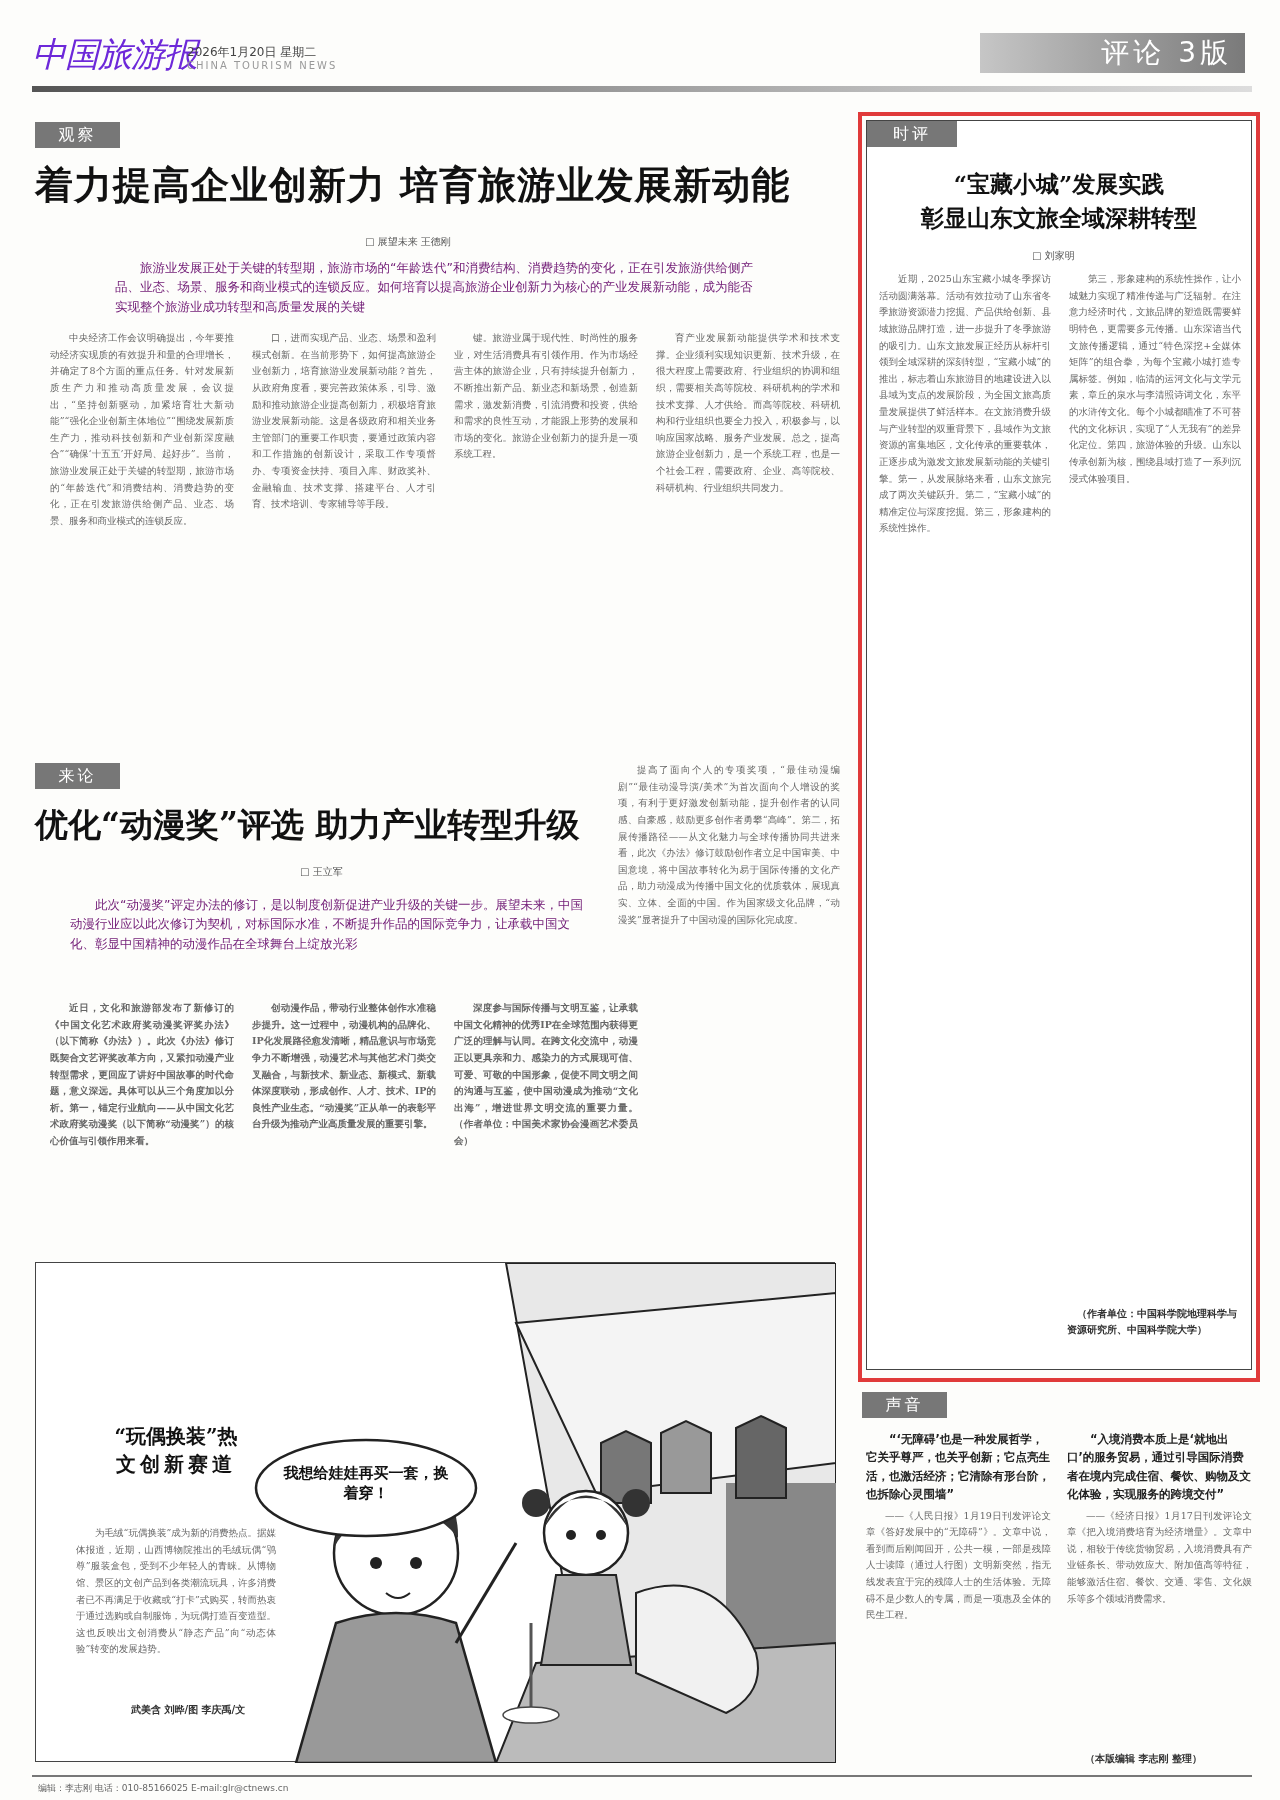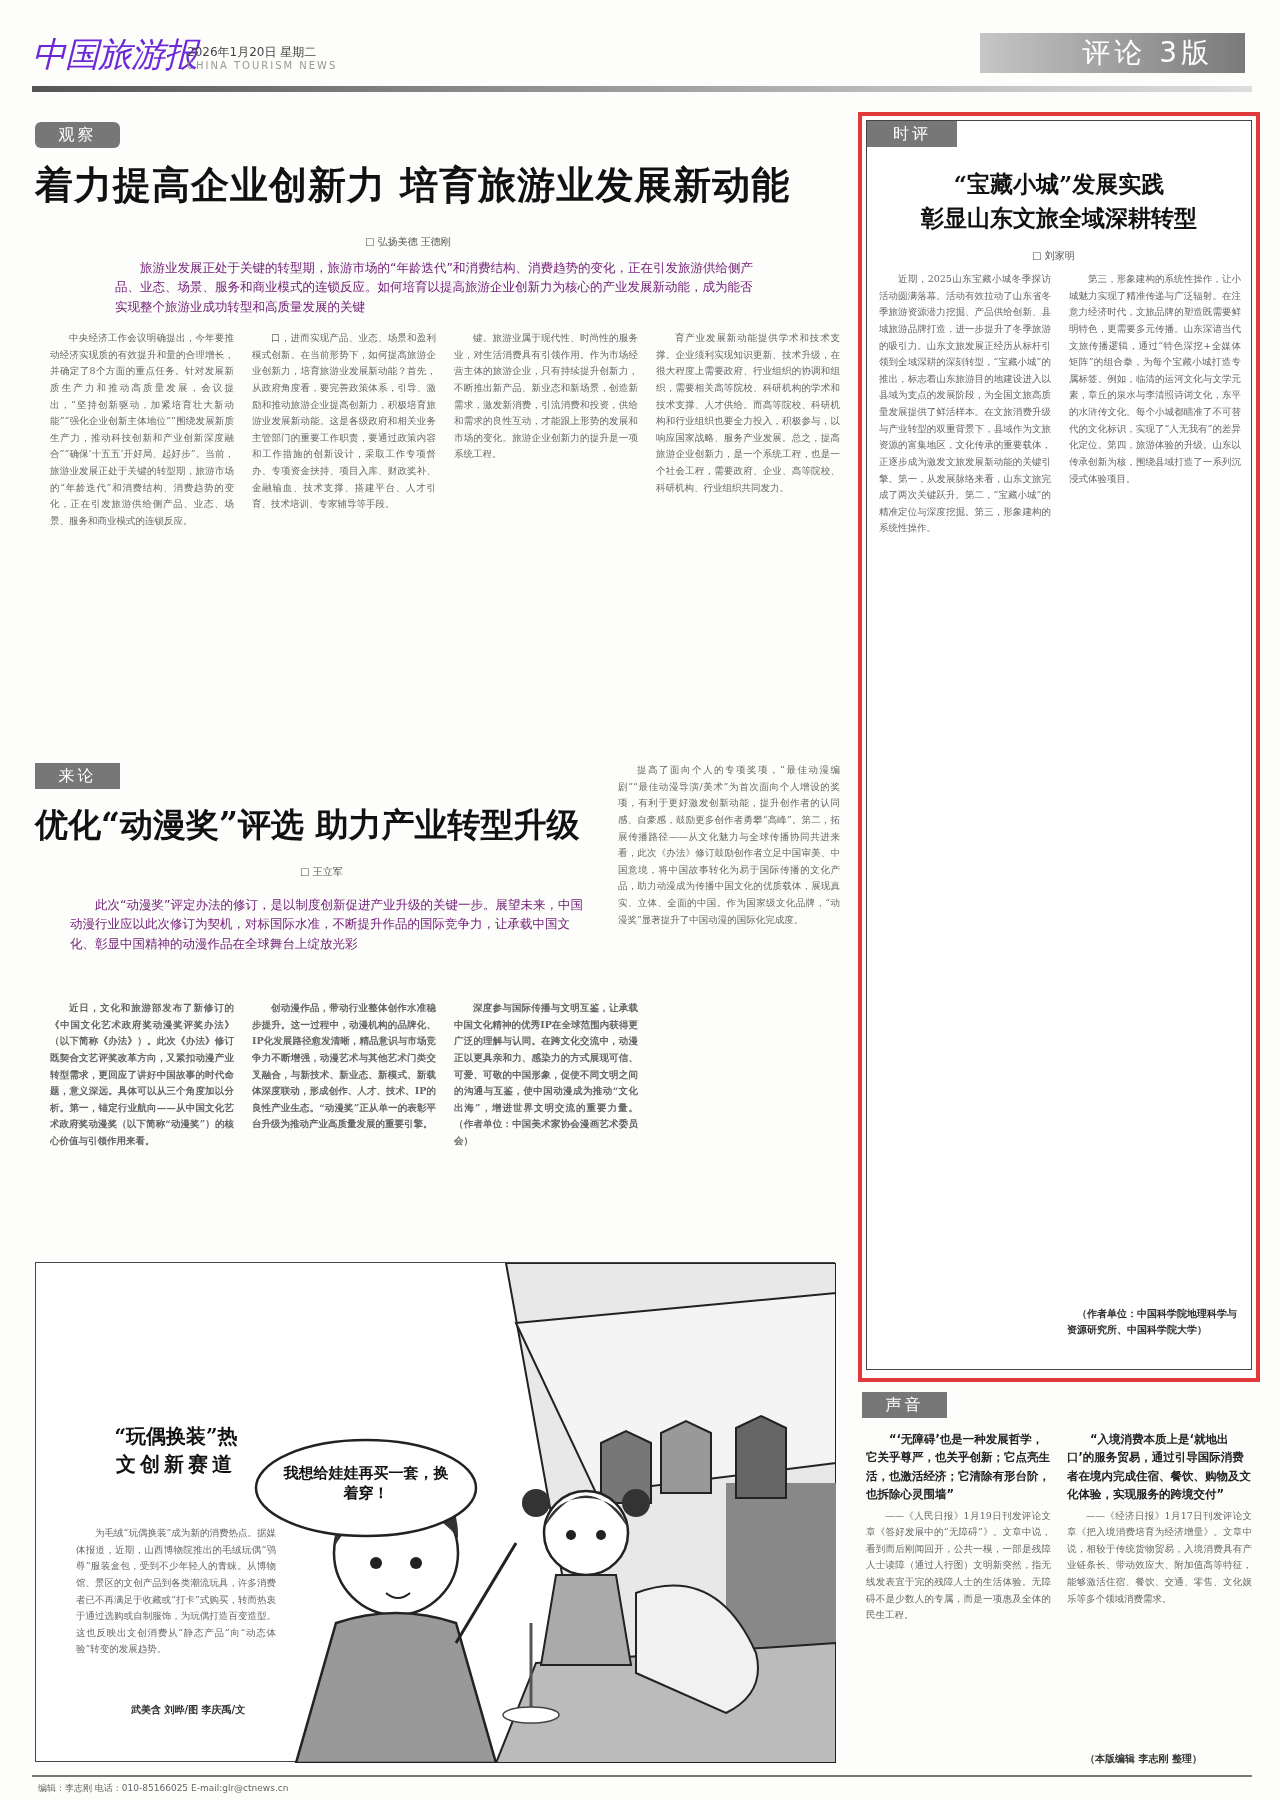--- a/index.html
+++ b/index.html
@@ -2,21 +2,21 @@
 <html><head>
 <meta charset="utf-8">
 <style>
   * { box-sizing: border-box; margin: 0; padding: 0; }
   body { width: 1280px; height: 1800px; background: #fdfdfb; font-family: "DejaVu Serif", serif; color: #333; position: relative; overflow: hidden; }
   .masthead { position: absolute; left: 32px; top: 28px; width: 1220px; height: 62px; }
   .logo { position: absolute; left: 0; top: 4px; font-family: "DejaVu Serif", serif; font-size: 34px; font-style: italic; color: #6d28d9; letter-spacing: -1px; }
   .date { position: absolute; left: 155px; top: 16px; font-family: "DejaVu Sans", sans-serif; font-size: 12px; color: #444; }
   .en { position: absolute; left: 155px; top: 32px; font-family: "DejaVu Sans", sans-serif; font-size: 10px; color: #999; letter-spacing: 2px; }
   .rule { position: absolute; left: 0; top: 58px; width: 1220px; height: 6px; background: linear-gradient(90deg, #555, #bbb 70%, #ddd); }
-  .pagetag { position: absolute; left: 980px; top: 33px; width: 265px; height: 40px; background: linear-gradient(90deg, #c6c6c6, #7a7a7a); color: #fff; font-family: "DejaVu Sans", sans-serif; font-size: 28px; text-align: right; padding-right: 32px; line-height: 40px; letter-spacing: 4px; }
+  .pagetag { position: absolute; left: 980px; top: 33px; width: 265px; height: 40px; background: linear-gradient(90deg, #c6c6c6, #7a7a7a); color: #fff; font-family: "DejaVu Sans", sans-serif; font-size: 28px; text-align: right; padding-right: 13px; line-height: 40px; letter-spacing: 4px; }
   .sectag { position: absolute; height: 26px; width: 85px; background: #777; color: #fff; font-family: "DejaVu Sans", sans-serif; font-size: 16px; text-align: center; line-height: 26px; letter-spacing: 3px; }
   .headline { position: absolute; font-family: "DejaVu Serif", serif; font-weight: bold; color: #111; white-space: nowrap; }
   .byline { position: absolute; font-family: "DejaVu Sans", sans-serif; font-size: 10px; color: #555; }
   .lede { position: absolute; font-family: "DejaVu Sans", sans-serif; color: #701a75; line-height: 1.55; }
   .cols { position: absolute; display: grid; gap: 18px; }
   .col { font-size: 9.5px; line-height: 1.75; color: #666; text-align: justify; }
   .col p { text-indent: 2em; }
   .redbox { position: absolute; left: 858px; top: 112px; width: 402px; height: 1270px; border: 4px solid #e03a3a; }
   .innerbox { position: absolute; left: 866px; top: 120px; width: 386px; height: 1250px; border: 1.5px solid #444; background: #fff; }
   .illus { position: absolute; left: 35px; top: 1262px; width: 800px; height: 500px; border: 1.5px solid #444; background: #fff; }
@@ -29,23 +29,23 @@
 <body>
 
 <div class="masthead">
   <div class="logo">中国旅游报</div>
   <div class="date">2026年1月20日 星期二</div>
   <div class="en">CHINA TOURISM NEWS</div>
   <div class="rule"></div>
 </div>
 <div class="pagetag">评论 3版</div>
 
-<div class="sectag" style="left:35px; top:122px;border-radius:6px;">观察</div>
+<div class="sectag" style="left:35px; top:122px;">观察</div>
 <div class="headline" style="left:35px; top:160px; font-size:38px; letter-spacing:1px;">着力提高企业创新力 培育旅游业发展新动能</div>
-<div class="byline" style="left:365px; top:235px;">□ 弘扬美德 王德刚</div>
+<div class="byline" style="left:365px; top:235px;">□ 展望未来 王德刚</div>
 <div class="lede" style="left:115px; top:258px; width:640px; font-size:12.5px; text-indent:2em;">旅游业发展正处于关键的转型期，旅游市场的“年龄迭代”和消费结构、消费趋势的变化，正在引发旅游供给侧产品、业态、场景、服务和商业模式的连锁反应。如何培育以提高旅游企业创新力为核心的产业发展新动能，成为能否实现整个旅游业成功转型和高质量发展的关键</div>
 <div class="cols" style="left:50px; top:330px; width:790px; height:415px; grid-template-columns: repeat(4, 1fr); overflow:hidden;">
   <div class="col">
       <p>中央经济工作会议明确提出，今年要推动经济实现质的有效提升和量的合理增长，并确定了8个方面的重点任务。针对发展新质生产力和推动高质量发展，会议提出，“坚持创新驱动，加紧培育壮大新动能”“强化企业创新主体地位”“围绕发展新质生产力，推动科技创新和产业创新深度融合”“确保‘十五五’开好局、起好步”。当前，旅游业发展正处于关键的转型期，旅游市场的“年龄迭代”和消费结构、消费趋势的变化，正在引发旅游供给侧产品、业态、场景、服务和商业模式的连锁反应。</p>
     </div>
   <div class="col">
       <p>口，进而实现产品、业态、场景和盈利模式创新。在当前形势下，如何提高旅游企业创新力，培育旅游业发展新动能？首先，从政府角度看，要完善政策体系，引导、激励和推动旅游企业提高创新力，积极培育旅游业发展新动能。这是各级政府和相关业务主管部门的重要工作职责，要通过政策内容和工作措施的创新设计，采取工作专项督办、专项资金扶持、项目入库、财政奖补、金融输血、技术支撑、搭建平台、人才引育、技术培训、专家辅导等手段。</p>
     </div>
   <div class="col">
       <p>键。旅游业属于现代性、时尚性的服务业，对生活消费具有引领作用。作为市场经营主体的旅游企业，只有持续提升创新力，不断推出新产品、新业态和新场景，创造新需求，激发新消费，引流消费和投资，供给和需求的良性互动，才能跟上形势的发展和市场的变化。旅游企业创新力的提升是一项系统工程。</p>

